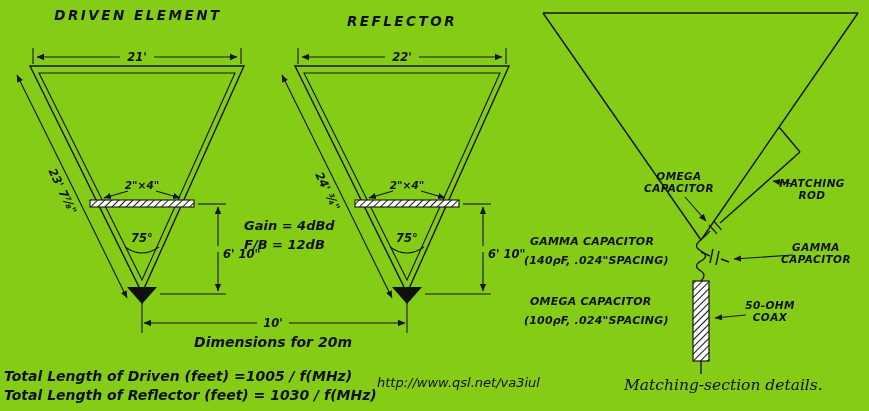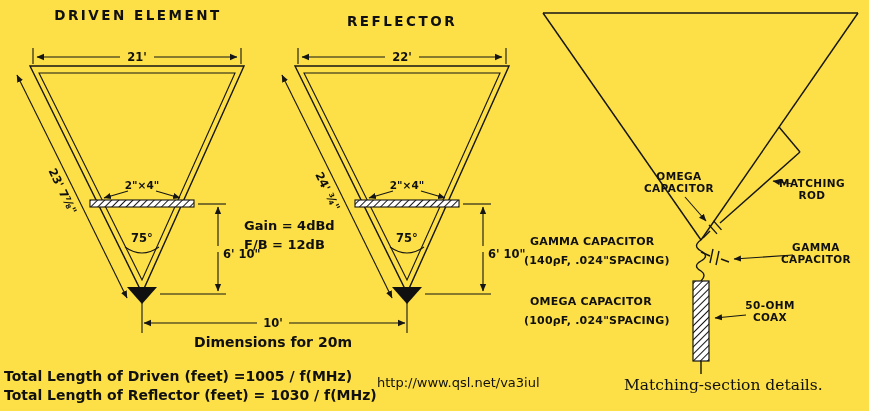--- a/index.html
+++ b/index.html
@@ -1,17 +1,17 @@
 <!DOCTYPE html>
 <html><head>
 <meta charset="utf-8">
 <style>
   html,body{margin:0;padding:0;background:#fff;}
-  .canvas{position:relative;width:869px;height:411px;background:#fde047;overflow:hidden;
-          font-family:"DejaVu Sans",sans-serif;}
+  .canvas{position:relative;width:869px;height:411px;background:#84cc16;overflow:hidden;
+          font-family:"DejaVu Sans",sans-serif;font-style:italic;}
   svg{display:block;}
   text{fill:#101010;font-family:"DejaVu Sans",sans-serif;}
   .title{font-size:13.5px;font-weight:600;letter-spacing:2.5px;}
   .dim{font-size:11.5px;font-weight:600;}
   .small{font-size:10.5px;font-weight:600;}
   .perf{font-size:13px;font-weight:700;}
   .boldcap{font-size:14px;font-weight:700;}
   .formula{font-size:14px;font-weight:700;}
   .url{font-size:13px;font-weight:400;}
   .lbl{font-size:10.5px;font-weight:600;letter-spacing:.4px;}

